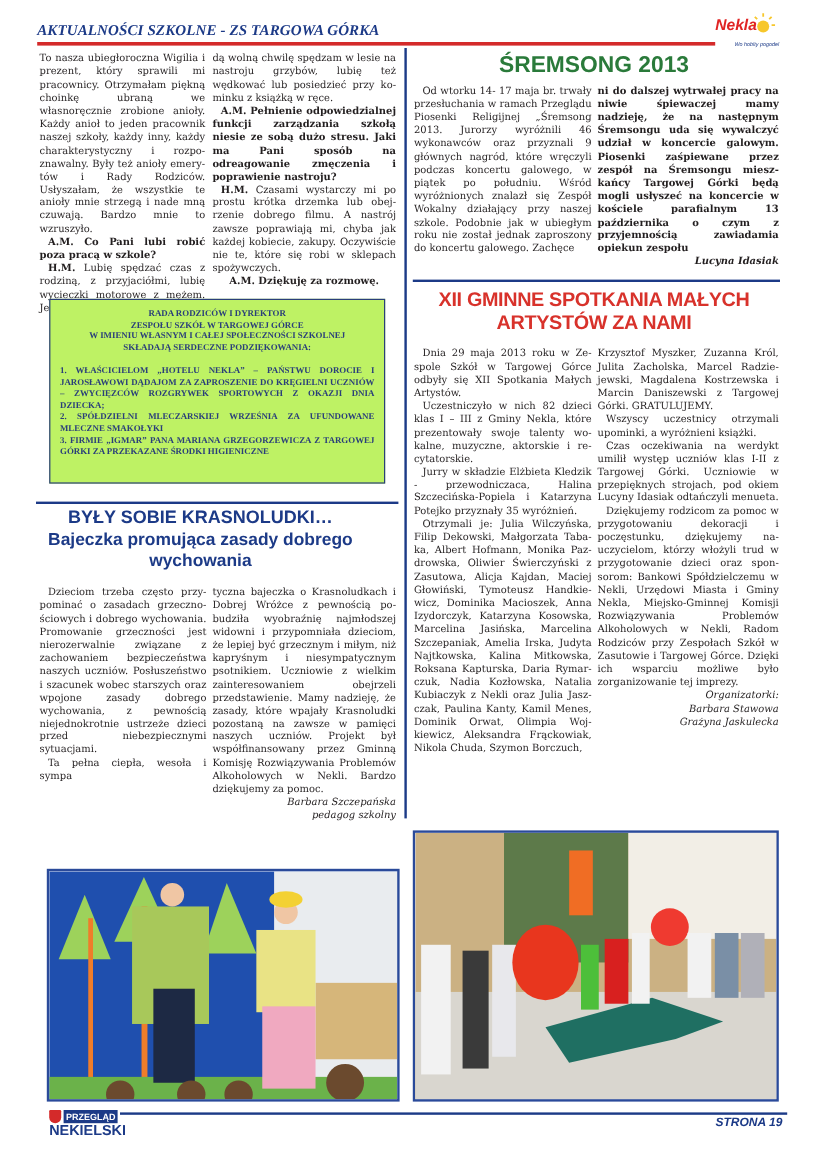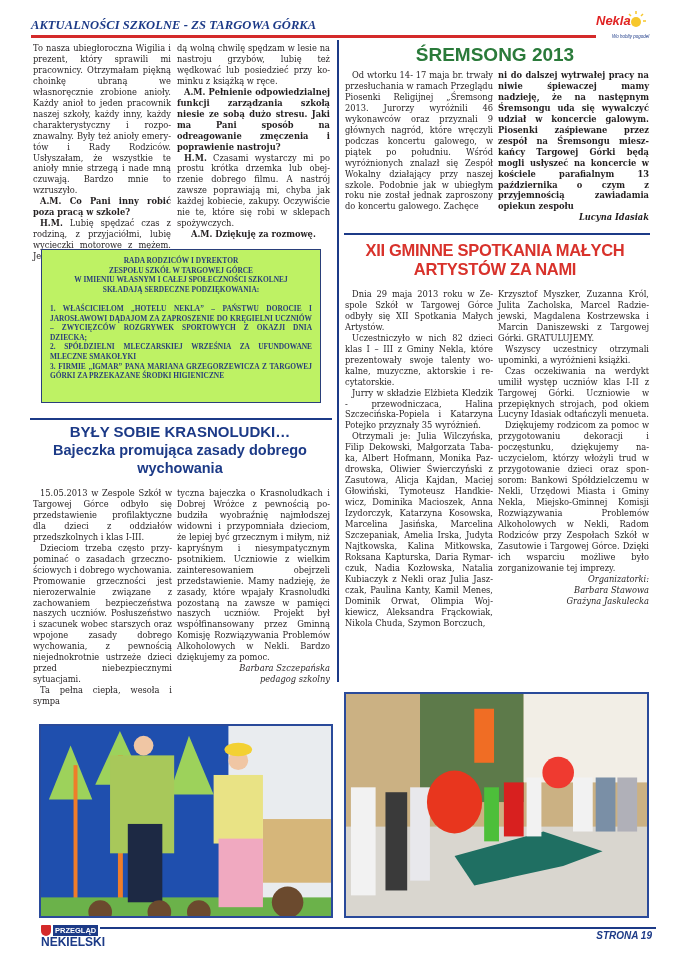--- a/index.html
+++ b/index.html
@@ -28,21 +28,21 @@
   .thanks { position: absolute; left: 41px; top: 249px; width: 280px; height: 154px; background: #bef264; border: 1.5px solid #2a3f7a; padding: 6px 8px; font-family: "Liberation Serif", serif; font-weight: bold; font-size: 7.4px; line-height: 9.6px; color: #2a3f7a; }
   .thanks .center { text-align: center; }
   .thanks .item { text-align: justify; }
   .thanks .gap { height: 9.6px; }
 
   .hrule { position: absolute; height: 1.5px; background: #1c3a87; }
 
   
   .h-green { position: absolute; left: 340px; top: 44px; width: 310px; text-align: center; font-family: "Liberation Sans", sans-serif; font-weight: bold; font-size: 19px; color: #2a7a3a; }
   .h-red { position: absolute; left: 340px; top: 241px; width: 310px; text-align: center; font-family: "Liberation Sans", sans-serif; font-weight: bold; font-size: 16.5px; line-height: 19px; color: #d8322b; letter-spacing: -0.3px; }
-  .h-blue { position: absolute; left: 25px; top: 423px; width: 310px; text-align: center; font-family: "Liberation Sans", sans-serif; font-weight: bold; color: #1c3a87; }
+  .h-blue { position: absolute; left: 12px; top: 423px; width: 310px; text-align: center; font-family: "Liberation Sans", sans-serif; font-weight: bold; color: #1c3a87; }
   .h-blue .l1 { font-size: 15px; line-height: 18px; }
   .h-blue .l2 { font-size: 14.5px; line-height: 18px; }
 
   
   .photo { position: absolute; border: 2px solid #2a4a9a; overflow: hidden; }
   .photo svg { display: block; width: 100%; height: 100%; }
 
   
   .frule { position: absolute; left: 100px; top: 927px; width: 556px; height: 1.5px; background: #1c3a87; }
   .flogo { position: absolute; left: 40px; top: 925px; width: 60px; height: 28px; }
@@ -68,21 +68,21 @@
     </g>
   </svg>
   <span class="logo-word">Nekla</span>
   <span class="logo-tag">Wo hoblty pogodel</span>
 </div>
 
 <div class="vdiv"></div>
 
 <div class="col" style="left:33px; top:43px; width:138px;">
   <p class="noind">To nasza ubiegłoroczna Wigilia i prezent, który sprawili mi pracow­nicy. Otrzymałam piękną choinkę ubraną we własnoręcznie zrobione anioły. Każdy anioł to jeden pra­cownik naszej szkoły, każdy inny, każdy charakterystyczny i rozpo­znawalny. Były też anioły emery­tów i Rady Rodziców. Usłyszałam, że wszystkie te anioły mnie strze­gą i nade mną czuwają. Bardzo mnie to wzruszyło.</p>
-  <p><b>A.M. Co Pani inny robić poza pra­cą w szkole?</b></p>
+  <p><b>A.M. Co Pani lubi robić poza pra­cą w szkole?</b></p>
   <p><b>H.M.</b> <span>Lubię spędzać czas z rodzi­ną, z przyjaciółmi, lubię wycieczki motorowe z mężem. Jesienią każ­</span></p>
 </div>
 <div class="col" style="left:177px; top:43px; width:153px;">
   <p class="noind">dą wolną chwilę spędzam w lesie na nastroju grzybów, lubię też wędkować lub posiedzieć przy ko­minku z książką w ręce.</p>
   <p><b>A.M. Pełnienie odpowiedzialnej funkcji zarządzania szkołą niesie ze sobą dużo stresu. Jaki ma Pani sposób na odreagowanie zmęczenia i poprawienie nastroju?</b></p>
   <p><b>H.M.</b> <span>Czasami wystarczy mi po prostu krótka drzemka lub obej­rzenie dobrego filmu. A nastrój zawsze poprawiają mi, chyba jak każdej kobiecie, zakupy. Oczywi­ście nie te, które się robi w skle­pach spożywczych.</span></p>
   <p style="text-indent:14px"><b>A.M. Dziękuję za rozmowę.</b></p>
 </div>
 
 <div class="thanks">
@@ -95,21 +95,20 @@
   <div class="item">2. SPÓŁDZIELNI MLECZARSKIEJ WRZEŚNIA ZA UFUNDOWANE MLECZNE SMAKOŁYKI</div>
   <div class="item">3. FIRMIE „IGMAR” PANA MARIANA GRZEGORZEWICZA Z TARGOWEJ GÓRKI ZA PRZEKAZANE ŚRODKI HIGIENICZNE</div>
 </div>
 <div class="hrule" style="left:30px; top:418px; width:302px;"></div>
 
 <div class="h-blue">
   <div class="l1">BYŁY SOBIE KRASNOLUDKI…</div>
   <div class="l2">Bajeczka promująca zasady dobrego wychowania</div>
 </div>
 <div class="col" style="left:33px; top:488px; width:139px;">
-  <p>15.05.2013 w Zespole Szkół w Targowej Górce odbyło się przed­stawienie profilaktyczne dla dzieci z oddziałów przedszkolnych i klas I-III.</p>
   <p>Dzieciom trzeba często przy­pominać o zasadach grzeczno­ściowych i dobrego wychowania. Promowanie grzeczności jest nierozerwalnie związane z zacho­waniem bezpieczeństwa naszych uczniów. Posłuszeństwo i szacu­nek wobec starszych oraz wpojo­ne zasady dobrego wychowania, z pewnością niejednokrotnie ustrzeże dzieci przed niebezpiecz­nymi sytuacjami.</p>
   <p>Ta pełna ciepła, wesoła i sympa­</p>
 </div>
 <div class="col" style="left:177px; top:488px; width:153px;">
   <p class="noind">tyczna bajeczka o Krasnoludkach i Dobrej Wróżce z pewnością po­budziła wyobraźnię najmłodszej widowni i przypomniała dzie­ciom, że lepiej być grzecznym i miłym, niż kapryśnym i niesym­patycznym psotnikiem. Ucznio­wie z wielkim zainteresowaniem obejrzeli przedstawienie. Mamy nadzieję, że zasady, które wpajały Krasnoludki pozostaną na zawsze w pamięci naszych uczniów. Pro­jekt był współfinansowany przez Gminną Komisję Rozwiązywania Problemów Alkoholowych w Ne­kli. Bardzo dziękujemy za pomoc.</p>
   <p class="sig">Barbara Szczepańska</p>
   <p class="sig">pedagog szkolny</p>
 </div>
 
 <div class="h-green">ŚREMSONG 2013</div>

